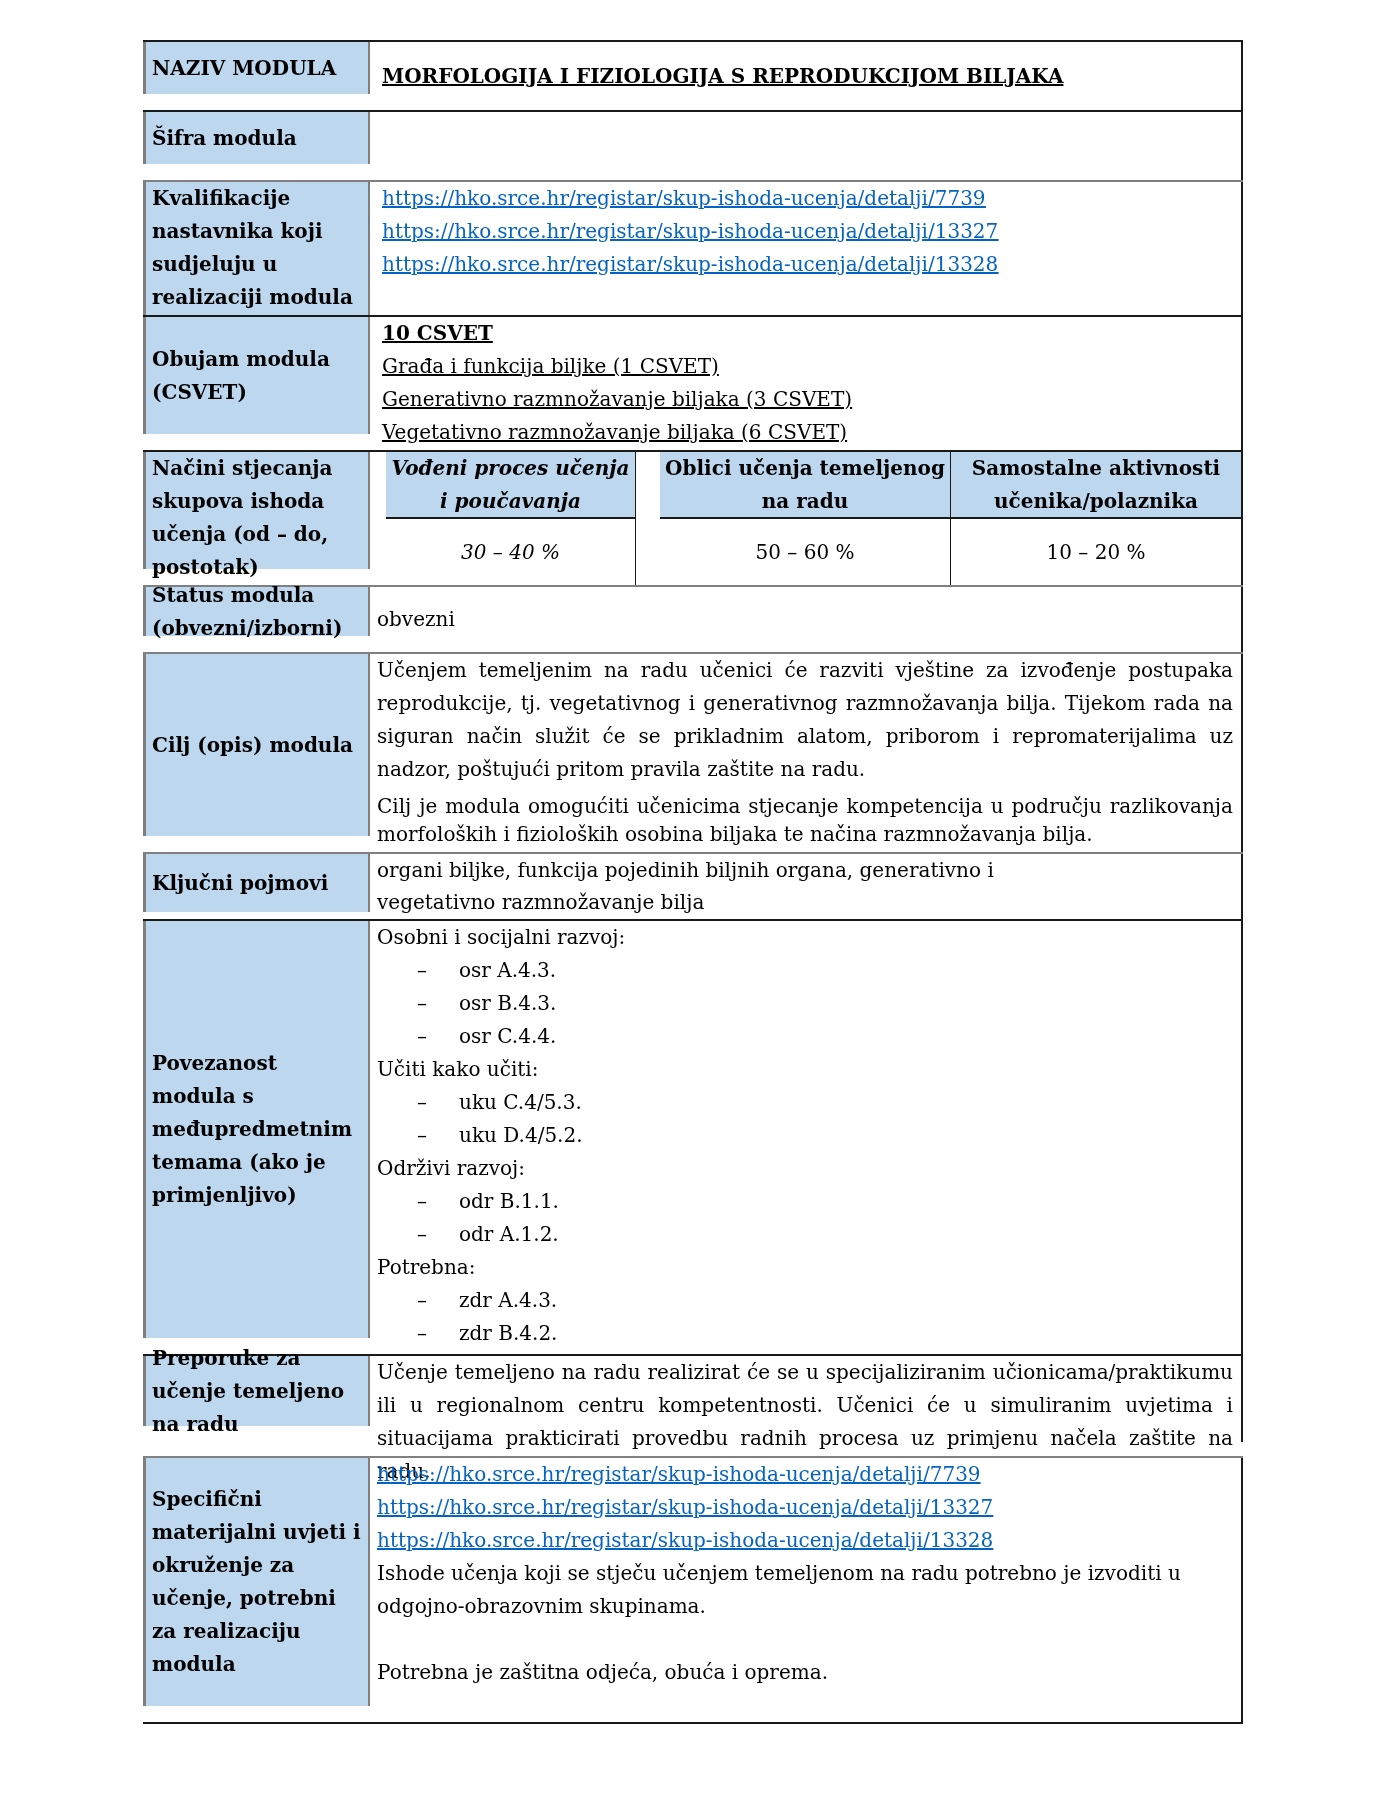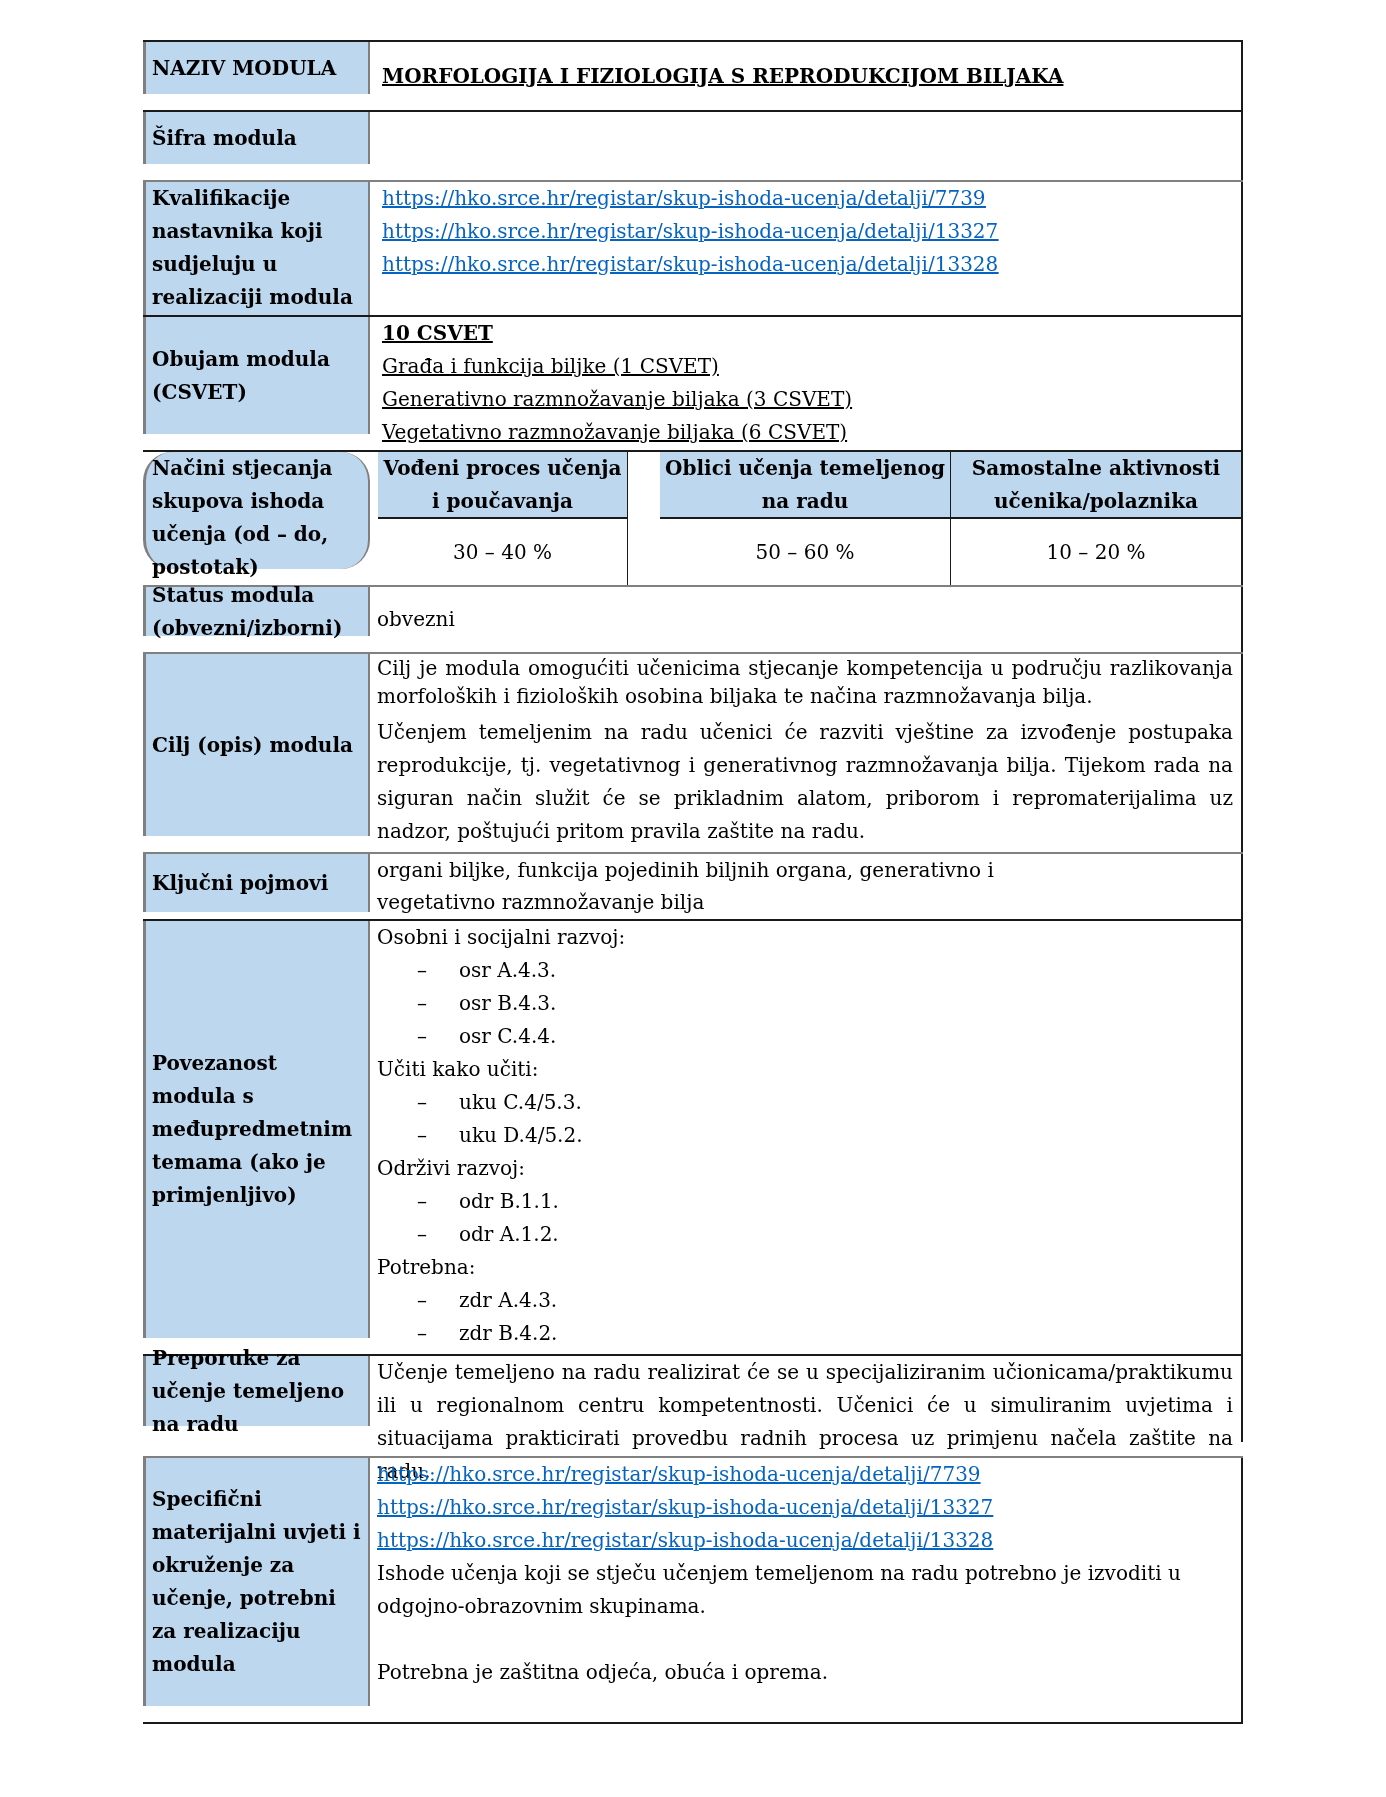--- a/index.html
+++ b/index.html
@@ -24,21 +24,21 @@
   .just { text-align: justify; text-align-last: left; }
   .para { margin: 0; }
   .para + .para { margin-top: 6px; }
   .bullet { display: flex; }
   .bullet .dash { width: 82px; text-align: center; padding-left: 8px; box-sizing: border-box; }
   .sub { position: absolute; left: 227px; right: 0; top: 0; bottom: 0; border-right: 2px solid #1a1a1a; box-sizing: border-box; }
   .sub .hcell, .sub .dcell { position: absolute; box-sizing: border-box; font-size: 20px; line-height: 33px;
          text-align: center; display: flex; align-items: center; justify-content: center; }
   .sub .hcell { top: 0; height: 67px; background: #BDD7EE; font-weight: bold; border-bottom: 2px solid #1a1a1a; }
   .sub .dcell { top: 67px; bottom: 0; background: #fff; }
-  .sub .c1 { left: 8px; width: 250px; border-right: 1.5px solid #1a1a1a; }
+  .sub .c1 { left: 16px; width: 250px; border-right: 1.5px solid #1a1a1a; font-style: italic; }
   .sub .c2 { left: 290px; width: 291px; border-right: 1.5px solid #1a1a1a; }
   .sub .c3 { left: 581px; right: 0; }
   .bottom { position: absolute; left: 0; width: 1100px; top: 1682px; border-top: 2px solid #1a1a1a; }
 </style>
 </head>
 <body>
 
 <div class="tbl">
 
   <div class="row" style="top:0; height:70px;">
@@ -64,41 +64,41 @@
     <div class="lbl">Obujam modula (CSVET)</div>
     <div class="val tl">
       <div class="bold">10 CSVET</div>
       <div>Građa i funkcija biljke (1 CSVET)</div>
       <div>Generativno razmnožavanje biljaka (3 CSVET)</div>
       <div>Vegetativno razmnožavanje biljaka (6 CSVET)</div>
     </div>
   </div>
 
   <div class="row" style="top:410px; height:135px;">
-    <div class="lbl" style="align-items:flex-start;border-radius:29px;">Načini stjecanja skupova ishoda učenja (od – do, postotak)</div>
+    <div class="lbl" style="align-items:flex-start;">Načini stjecanja skupova ishoda učenja (od – do, postotak)</div>
     <div class="sub">
       <div class="hcell c1">Vođeni proces učenja i poučavanja</div>
       <div class="hcell c2">Oblici učenja temeljenog na radu</div>
       <div class="hcell c3">Samostalne aktivnosti učenika/polaznika</div>
       <div class="dcell c1">30 – 40 %</div>
       <div class="dcell c2">50 – 60 %</div>
       <div class="dcell c3">10 – 20 %</div>
     </div>
   </div>
 
   <div class="row gray-top" style="top:545px; height:67px;">
     <div class="lbl">Status modula (obvezni/izborni)</div>
     <div class="val vc">obvezni</div>
   </div>
 
   <div class="row gray-top" style="top:612px; height:200px;">
     <div class="lbl">Cilj (opis) modula</div>
     <div class="val" style="padding-top:0;">
+      <p class="para just">Učenjem temeljenim na radu učenici će razviti vještine  za izvođenje postupaka reprodukcije, tj. vegetativnog i generativnog razmnožavanja  bilja. Tijekom rada na siguran način služit će se prikladnim alatom, priborom i repromaterijalima uz nadzor, poštujući pritom pravila zaštite na radu.</p>
       <p class="para just" style="line-height:28px;">Cilj je modula omogućiti učenicima stjecanje kompetencija u području razlikovanja morfoloških i fizioloških osobina biljaka te načina razmnožavanja bilja.</p>
-      <p class="para just">Učenjem temeljenim na radu učenici će razviti vještine  za izvođenje postupaka reprodukcije, tj. vegetativnog i generativnog razmnožavanja  bilja. Tijekom rada na siguran način služit će se prikladnim alatom, priborom i repromaterijalima uz nadzor, poštujući pritom pravila zaštite na radu.</p>
     </div>
   </div>
 
   <div class="row gray-top" style="top:812px; height:76px;">
     <div class="lbl">Ključni pojmovi</div>
     <div class="val" style="padding-right:140px; line-height:32px;">organi biljke, funkcija pojedinih biljnih organa, generativno i vegetativno razmnožavanje bilja</div>
   </div>
 
   <div class="row" style="top:879px; height:435px;">
     <div class="lbl">Povezanost modula s međupredmetnim temama (ako je primjenljivo)</div>

